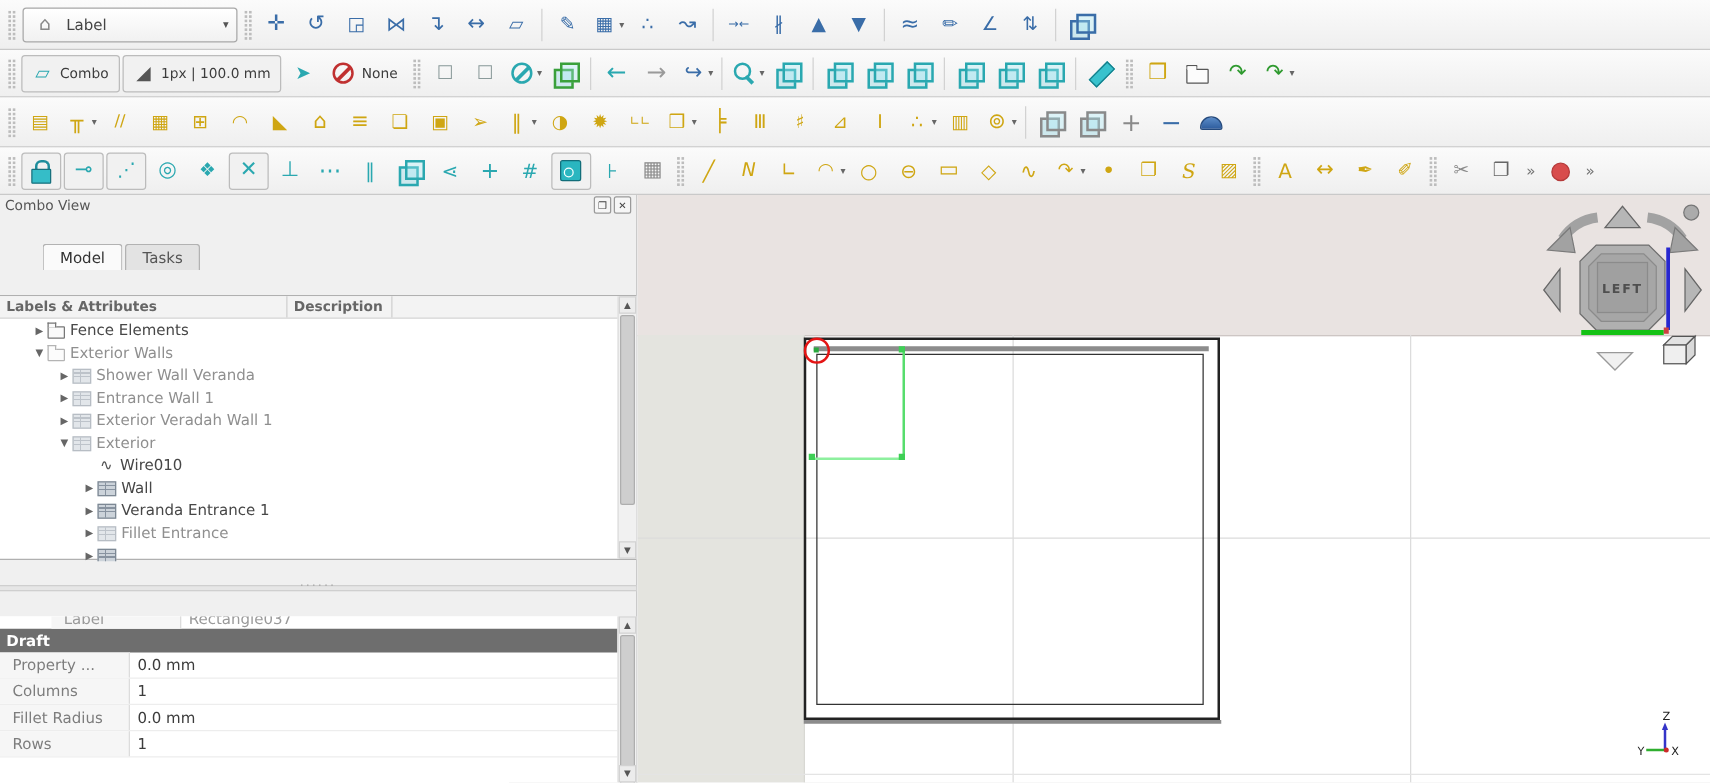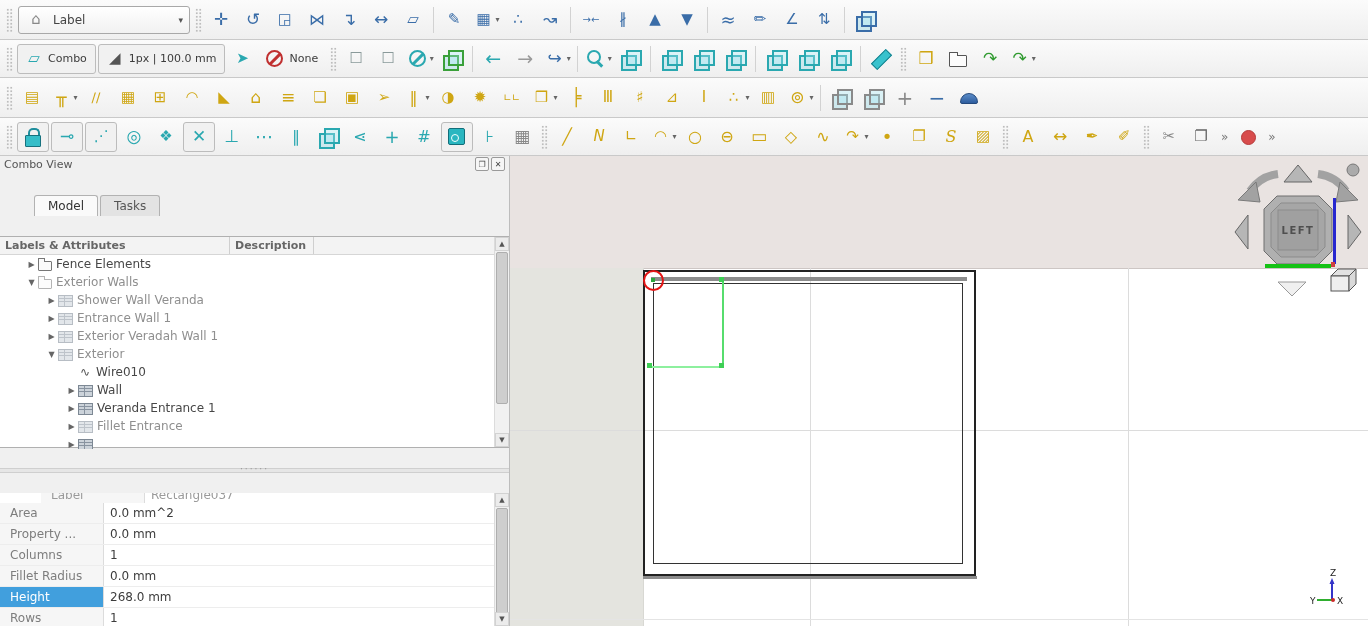--- a/index.html
+++ b/index.html
@@ -565,39 +565,32 @@
       </div>
       <div id="splitter">······</div>
       <div id="prop-area">
         <div id="prop-rows">
             <div class="pclip">
               <div class="prow">
                 <span class="pname">Label</span>
                 <span class="pval">Rectangle037</span>
               </div>
             </div>
-            <div class="prow">
-              <span class="pname">Area</span>
-              <span class="pval">0.0 mm^2</span>
-            </div>
+            <div class="pgroup">Draft</div>
             <div class="prow">
               <span class="pname">Property ...</span>
               <span class="pval">0.0 mm</span>
             </div>
             <div class="prow">
               <span class="pname">Columns</span>
               <span class="pval">1</span>
             </div>
             <div class="prow">
               <span class="pname">Fillet Radius</span>
               <span class="pval">0.0 mm</span>
-            </div>
-            <div class="prow">
-              <span class="pname sel">Height</span>
-              <span class="pval">268.0 mm</span>
             </div>
             <div class="prow">
               <span class="pname">Rows</span>
               <span class="pval">1</span>
             </div>
           </div>
         <div class="vscroll">
           <div class="sb-btn sb-up">▲</div>
           <div class="sb-thumb" style="top:15px;height:168px"></div>
           <div class="sb-btn sb-dn">▼</div>

